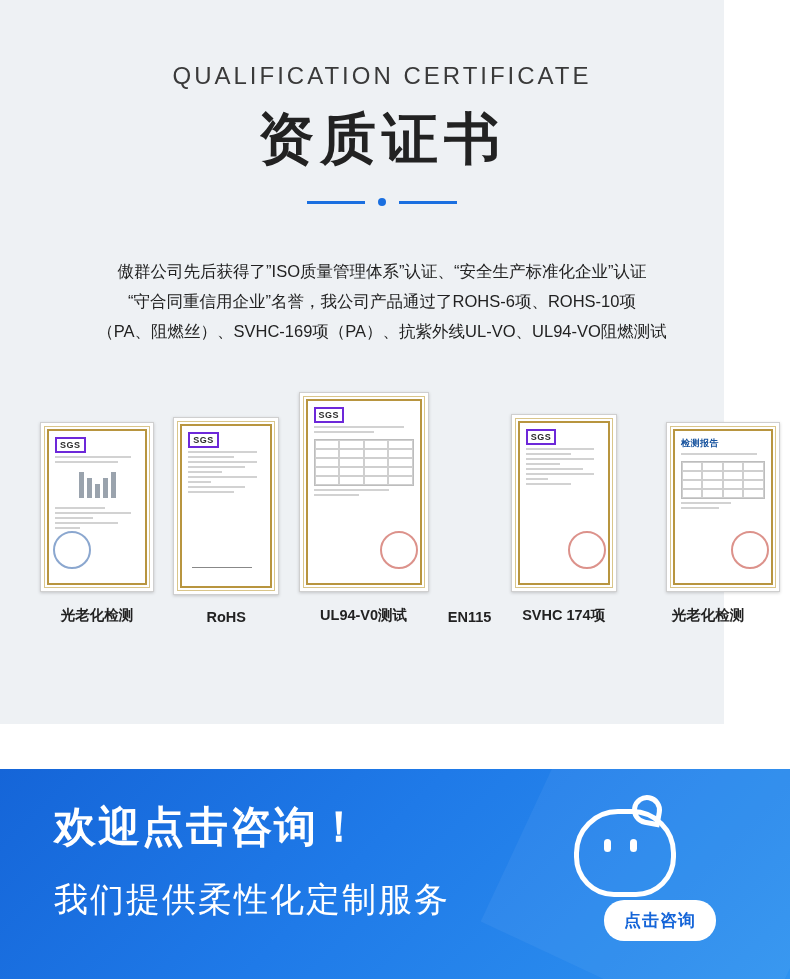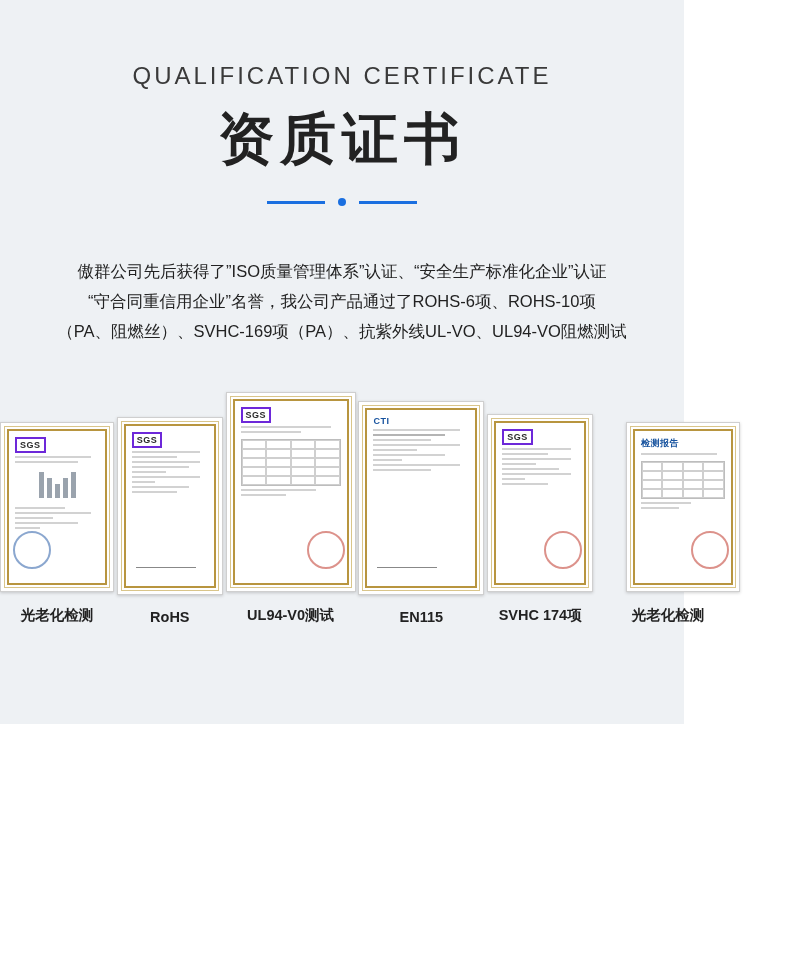--- a/index.html
+++ b/index.html
@@ -11,20 +11,21 @@
     height: 979px;
     font-family: "Liberation Sans", sans-serif;
     background: #ffffff;
     overflow: hidden;
   }
   .page {
     position: relative;
     width: 684px;
     height: 979px;
     background: linear-gradient(180deg, #eef1f4 0%, #eef1f4 74%, #ffffff 74%, #ffffff 100%);
+    padding-left: 40px;
   }
 
   
   .header {
     padding-top: 62px;
     text-align: center;
   }
   .eyebrow {
     font-size: 24px;
     letter-spacing: 3px;
@@ -382,36 +383,20 @@
           </div>
           <span class="ln w75"></span>
           <span class="ln w45"></span>
         </div>
         <div class="stamp"></div>
       </div>
       <div class="cert-caption">UL94-V0测试</div>
     </div>
 
     <div class="cert">
-      <div class="cert-frame" style="width:124px;height:192px;">
-        <div class="cert-inner"></div>
-        <div class="cert-body">
-          <span class="cert-logo plain">CTI</span>
-          <span class="ln w90"></span>
-          <span class="ln w75 dark"></span>
-          <span class="ln w60"></span>
-          <span class="ln w90"></span>
-          <span class="ln w45"></span>
-          <span class="ln w75"></span>
-          <span class="ln w30"></span>
-          <span class="ln w90"></span>
-          <span class="ln w60"></span>
-        </div>
-        <div class="sig"></div>
-      </div>
       <div class="cert-caption">EN115</div>
     </div>
 
     <div class="cert">
       <div class="cert-frame" style="width:104px;height:176px;">
         <div class="cert-inner"></div>
         <div class="cert-body">
           <span class="cert-logo">SGS</span>
           <span class="ln w90"></span>
           <span class="ln w60"></span>
@@ -454,14 +439,27 @@
           <span class="ln w60"></span>
           <span class="ln w45"></span>
         </div>
         <div class="stamp"></div>
       </div>
       <div class="cert-caption">光老化检测</div>
     </div>
 
   </div>
 
+  <div class="banner">
+    <div class="banner-text">
+      <div class="banner-line1">欢迎点击咨询！</div>
+      <div class="banner-line2">我们提供柔性化定制服务</div>
+    </div>
+    <div class="robot">
+      <span class="ear"></span>
+      <span class="head"></span>
+      <span class="eye l"></span>
+      <span class="eye r"></span>
+    </div>
+    <button class="cta">点击咨询</button>
+  </div>
 
 </div>
 
 </body></html>

